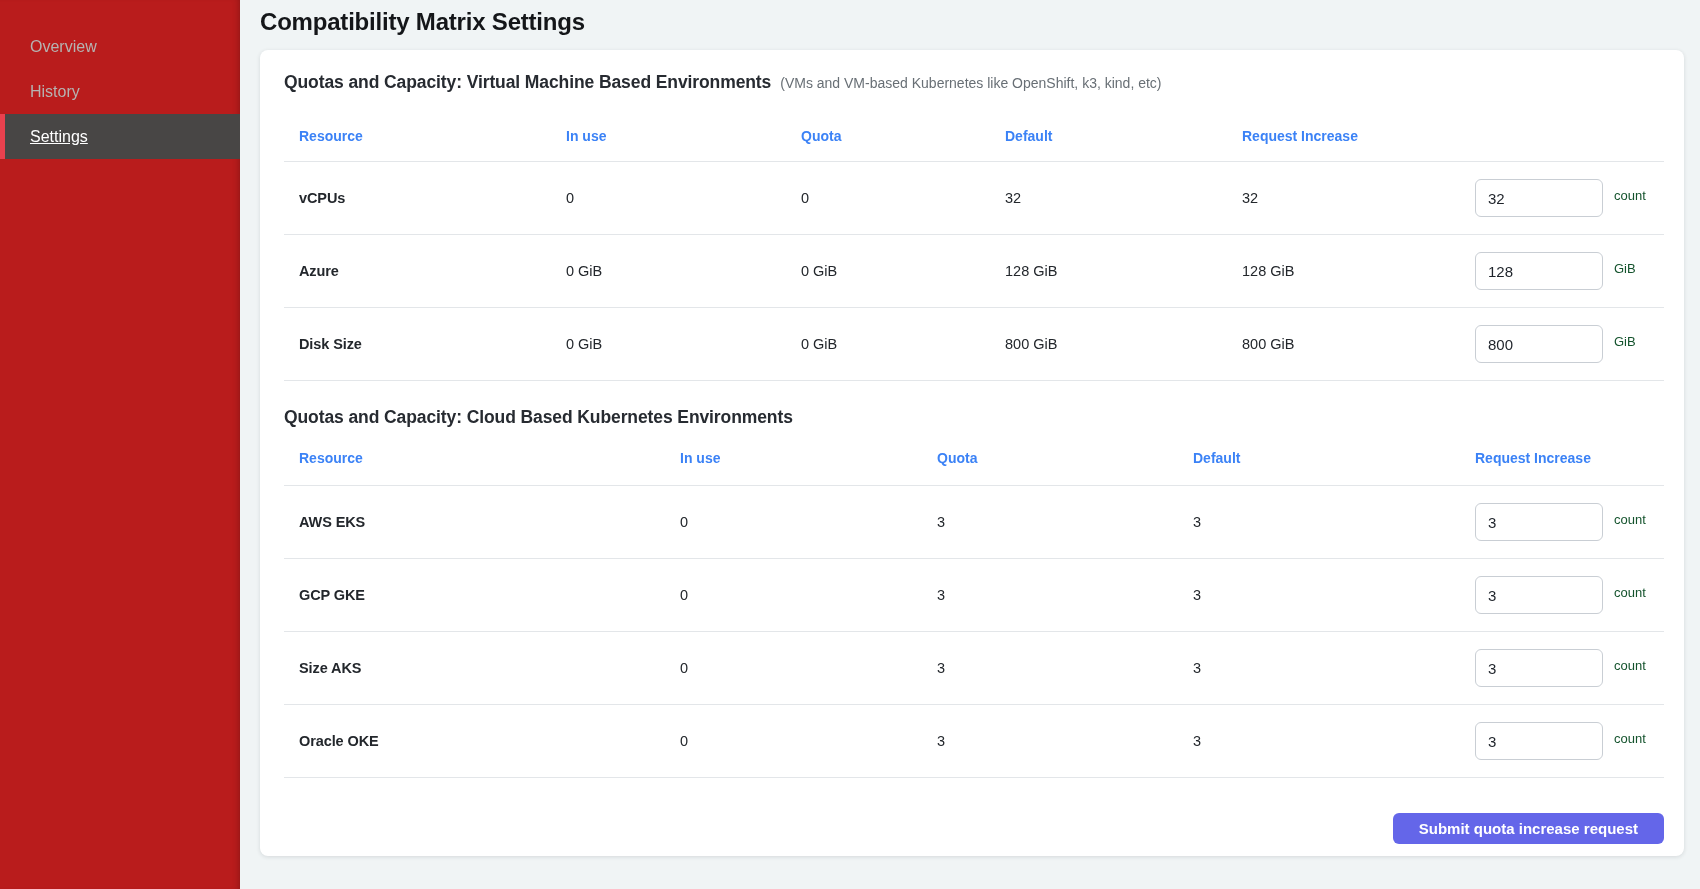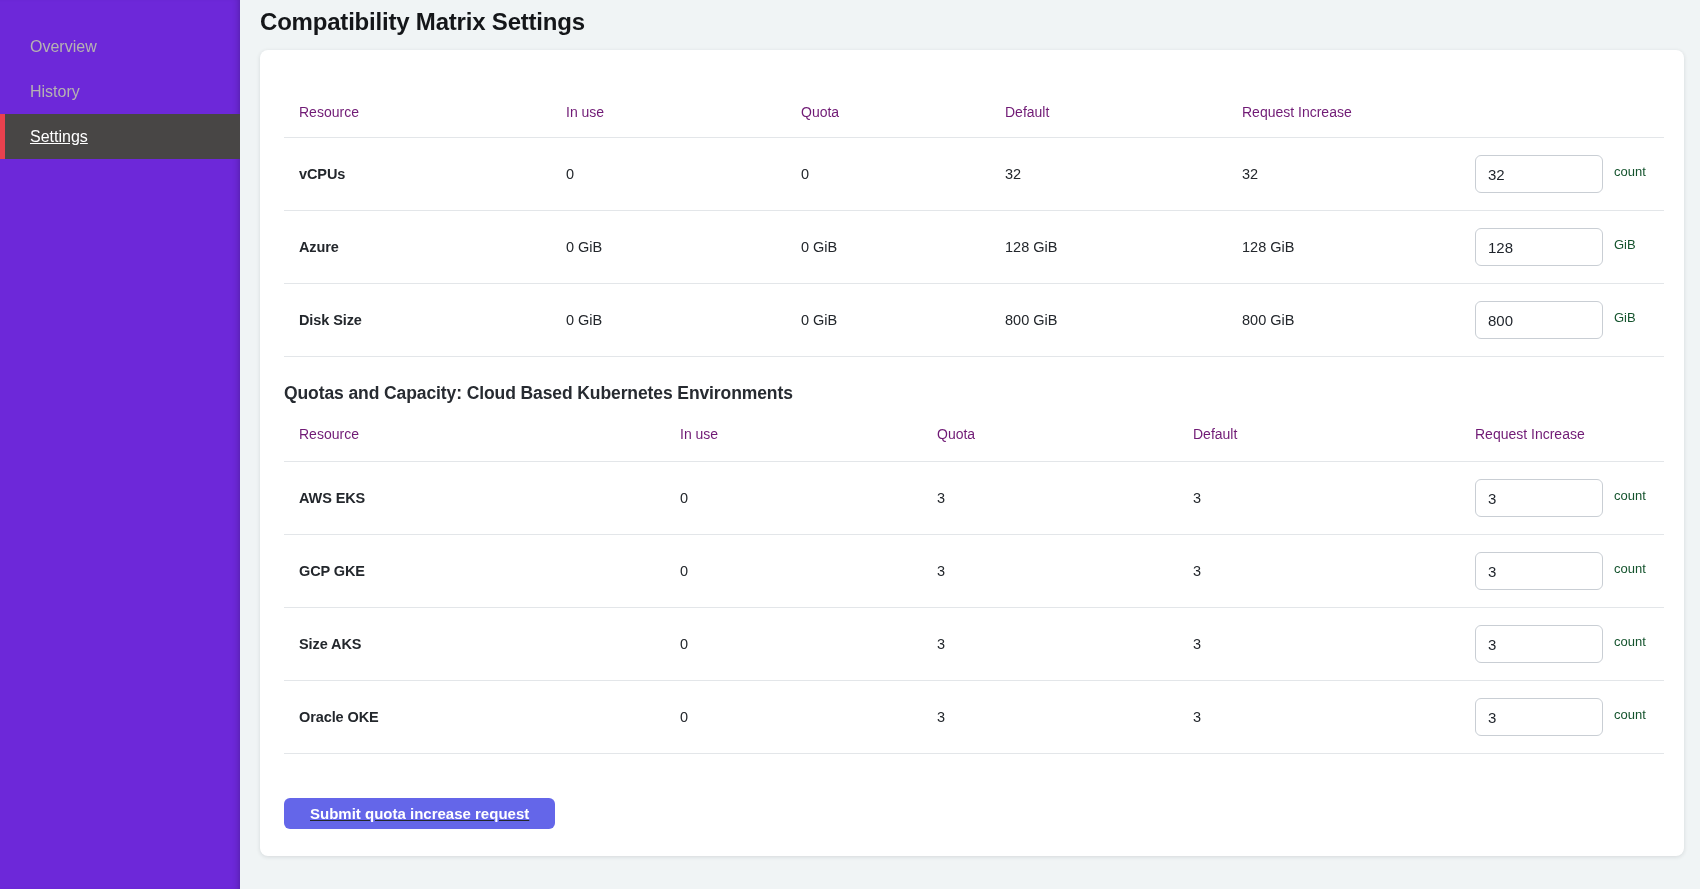--- a/index.html
+++ b/index.html
@@ -10,21 +10,21 @@
     color: #23272c;
     overflow: hidden;
   }
   .app { display: flex; width: 1700px; height: 889px; }
 
   
   .sidebar {
     width: 240px;
     min-width: 240px;
     height: 100%;
-    background: #6d28d9;
+    background: #b91c1c;
     box-shadow: inset -6px 0 10px -8px rgba(0,0,0,.45);
   }
   .sidebar nav { padding-top: 24px; }
   .nav-item {
     height: 45px;
     line-height: 45px;
     padding-left: 30px;
     font-size: 16px;
     color: #b6b3b1;
     cursor: pointer;
@@ -76,21 +76,21 @@
   .section-heading.second { margin-top: 26px; }
 
   
   .t-row { display: grid; border-bottom: 1px solid #e3e6e9; }
   .vm-grid  .t-row { grid-template-columns: 267px 235px 204px 237px 233px 1fr; }
   .k8s-grid .t-row { grid-template-columns: 381px 257px 256px 282px 1fr; }
 
   .t-row.header { align-items: end; }
   .vm-grid  .t-row.header { height: 66px; }
   .k8s-grid .t-row.header { height: 55px; }
-  .t-row.header .cell { padding-bottom: 17px; font-size: 14px; font-weight: 400; color: #701a75; }
+  .t-row.header .cell { padding-bottom: 17px; font-size: 14px; font-weight: 700; color: #3b82f6; }
   .k8s-grid .t-row.header .cell { padding-bottom: 19px; }
 
   .t-row.data { height: 73px; align-items: center; }
   .cell { padding-left: 15px; display: flex; align-items: center; font-size: 14.5px; color: #23272c; }
   .cell.resource { font-weight: 700; letter-spacing: -0.1px; text-align: right; }
 
   .qty-input {
     width: 128px;
     height: 38px;
     border: 1px solid #c9ced4;
@@ -103,21 +103,21 @@
     outline: none;
   }
   .unit {
     font-size: 13px;
     color: #14532d;
     margin-left: 11px;
     transform: translateY(-3px);
   }
 
   
-  .submit-row { display: flex; justify-content: flex-start; margin-top: 44px; text-decoration: underline; }
+  .submit-row { display: flex; justify-content: flex-end; margin-top: 35px; }
   .submit-btn {
     background: #6466e9;
     color: #ffffff;
     border: none;
     border-radius: 6px;
     height: 31px;
     padding: 0 26px;
     font-family: "Liberation Sans", sans-serif;
     font-size: 15px;
     font-weight: 700;
@@ -135,20 +135,24 @@
       <div class="nav-item">History</div>
       <div class="nav-item active">Settings</div>
     </nav>
   </aside>
 
   <main class="content">
     <h1 class="page-title">Compatibility Matrix Settings</h1>
 
     <section class="card">
 
+      <div class="section-heading">
+        <h2>Quotas and Capacity: Virtual Machine Based Environments</h2>
+        <span class="subtitle">(VMs and VM-based Kubernetes like OpenShift, k3, kind, etc)</span>
+      </div>
 
       <div class="vm-grid">
         <div class="t-row header">
           <div class="cell">Resource</div>
           <div class="cell">In use</div>
           <div class="cell">Quota</div>
           <div class="cell">Default</div>
           <div class="cell">Request Increase</div>
         </div>
 

